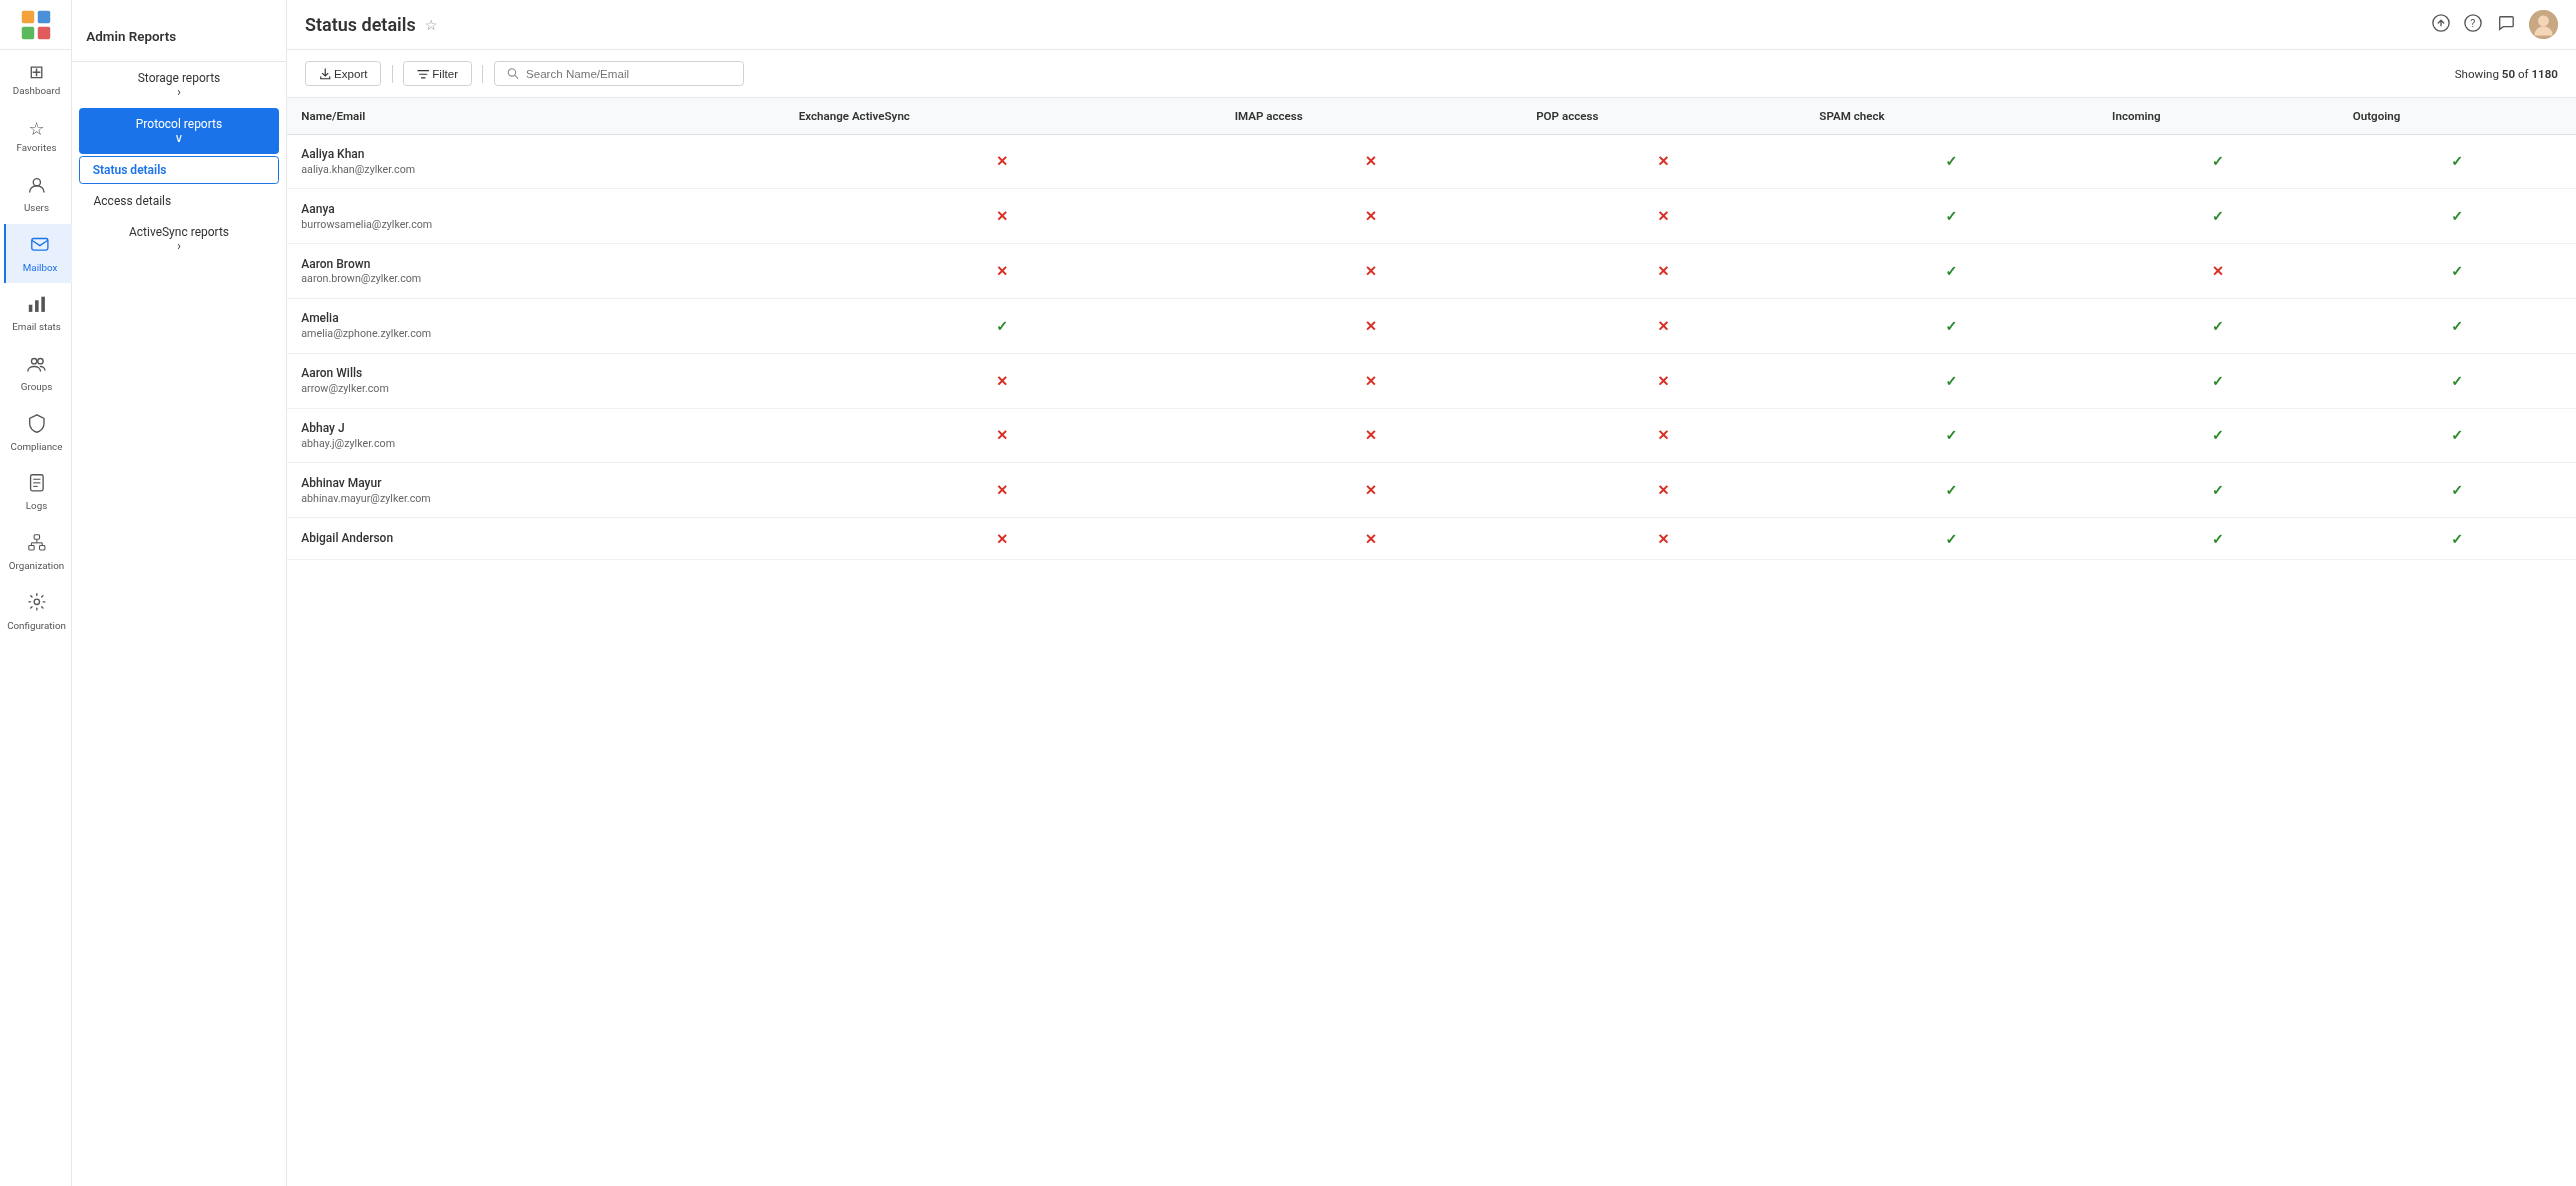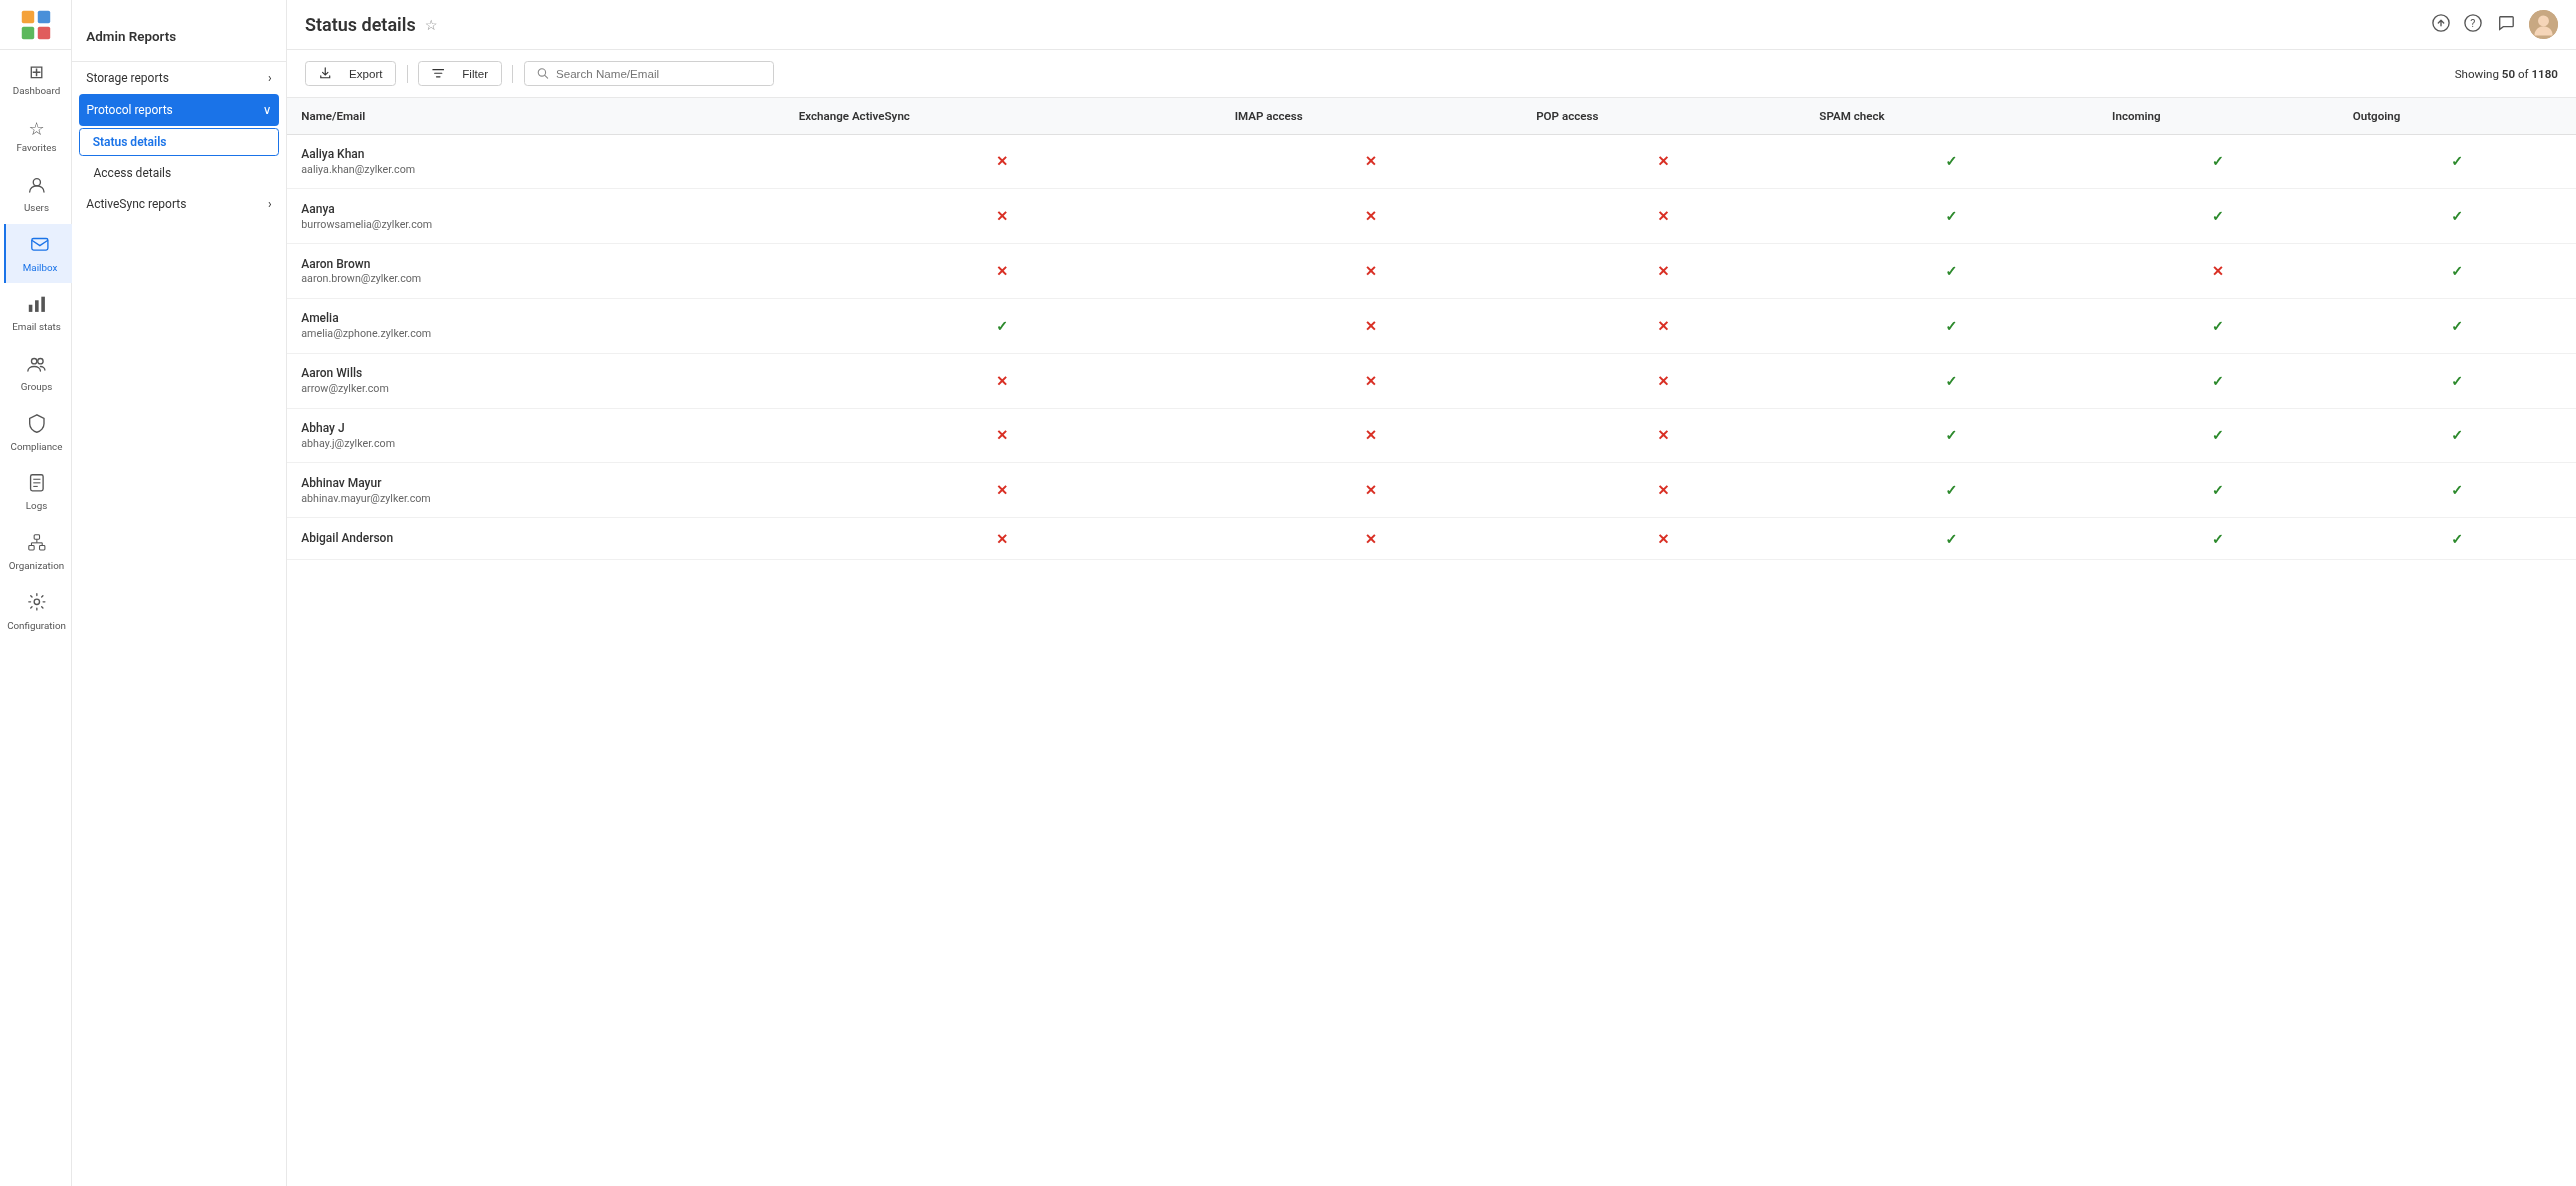--- a/index.html
+++ b/index.html
@@ -62,20 +62,21 @@
       border-bottom: 0.9px solid #e8e8e8;
     }
     .sidebar-item {
       display: flex;
       align-items: center;
       justify-content: space-between;
       padding: 9px 14.3px;
       cursor: pointer;
       color: #333;
       font-size: 12px;
+      flex-direction: column;
     }
     .sidebar-item.active {
       background: #1a73e8;
       color: #fff;
       border-radius: 4px;
       margin: 0 7.2px;
       padding: 9px 7.2px;
     }
     .sidebar-sub-item {
       display: flex;
@@ -147,22 +148,22 @@
       padding: 10.7px 18px;
       border-bottom: 0.9px solid #e8e8e8;
     }
     .toolbar-left {
       display: flex;
       align-items: center;
       gap: 10.7px;
     }
     .toolbar-btn {
       display: flex;
-      align-items: flex-start;
-      gap: 18px;
+      align-items: flex-end;
+      gap: 3px;
       padding: 5.4px 12.5px;
       border: 0.9px solid #d0d0d0;
       border-radius: 3.6px;
       background: #fff;
       cursor: pointer;
       color: #333;
       font-size: 11.6px;
     }
     .search-box {
       display: flex;

